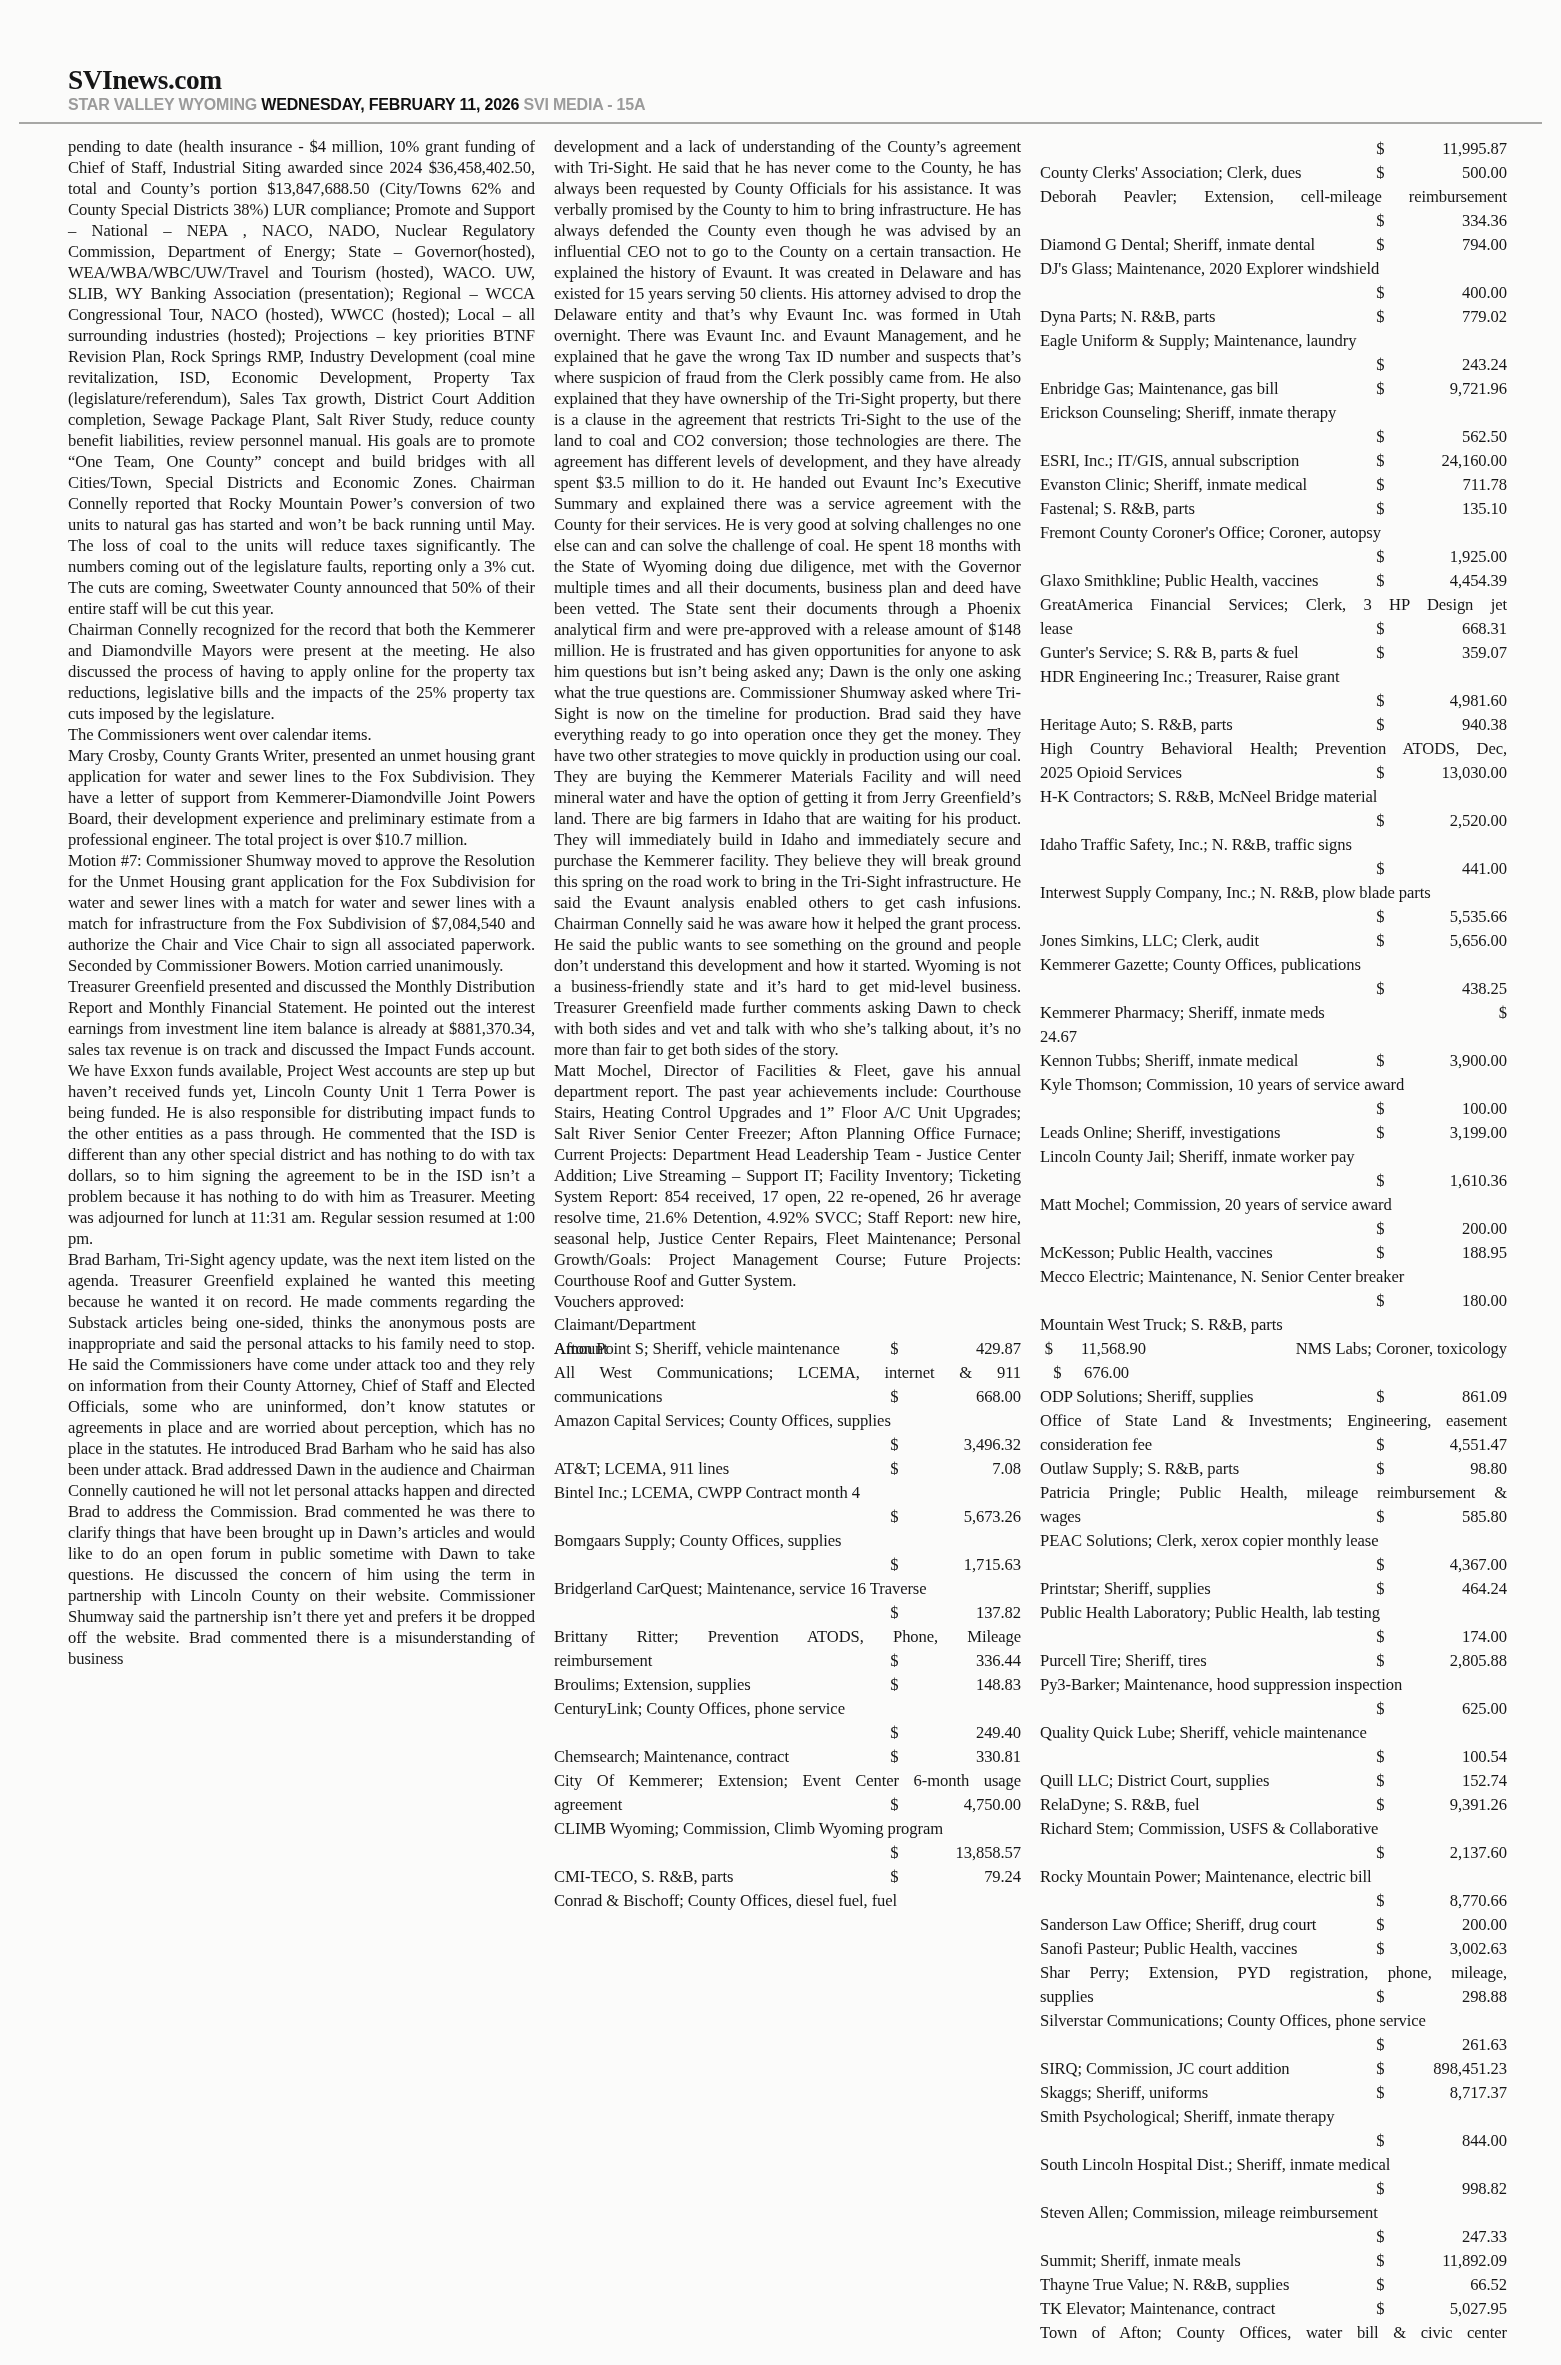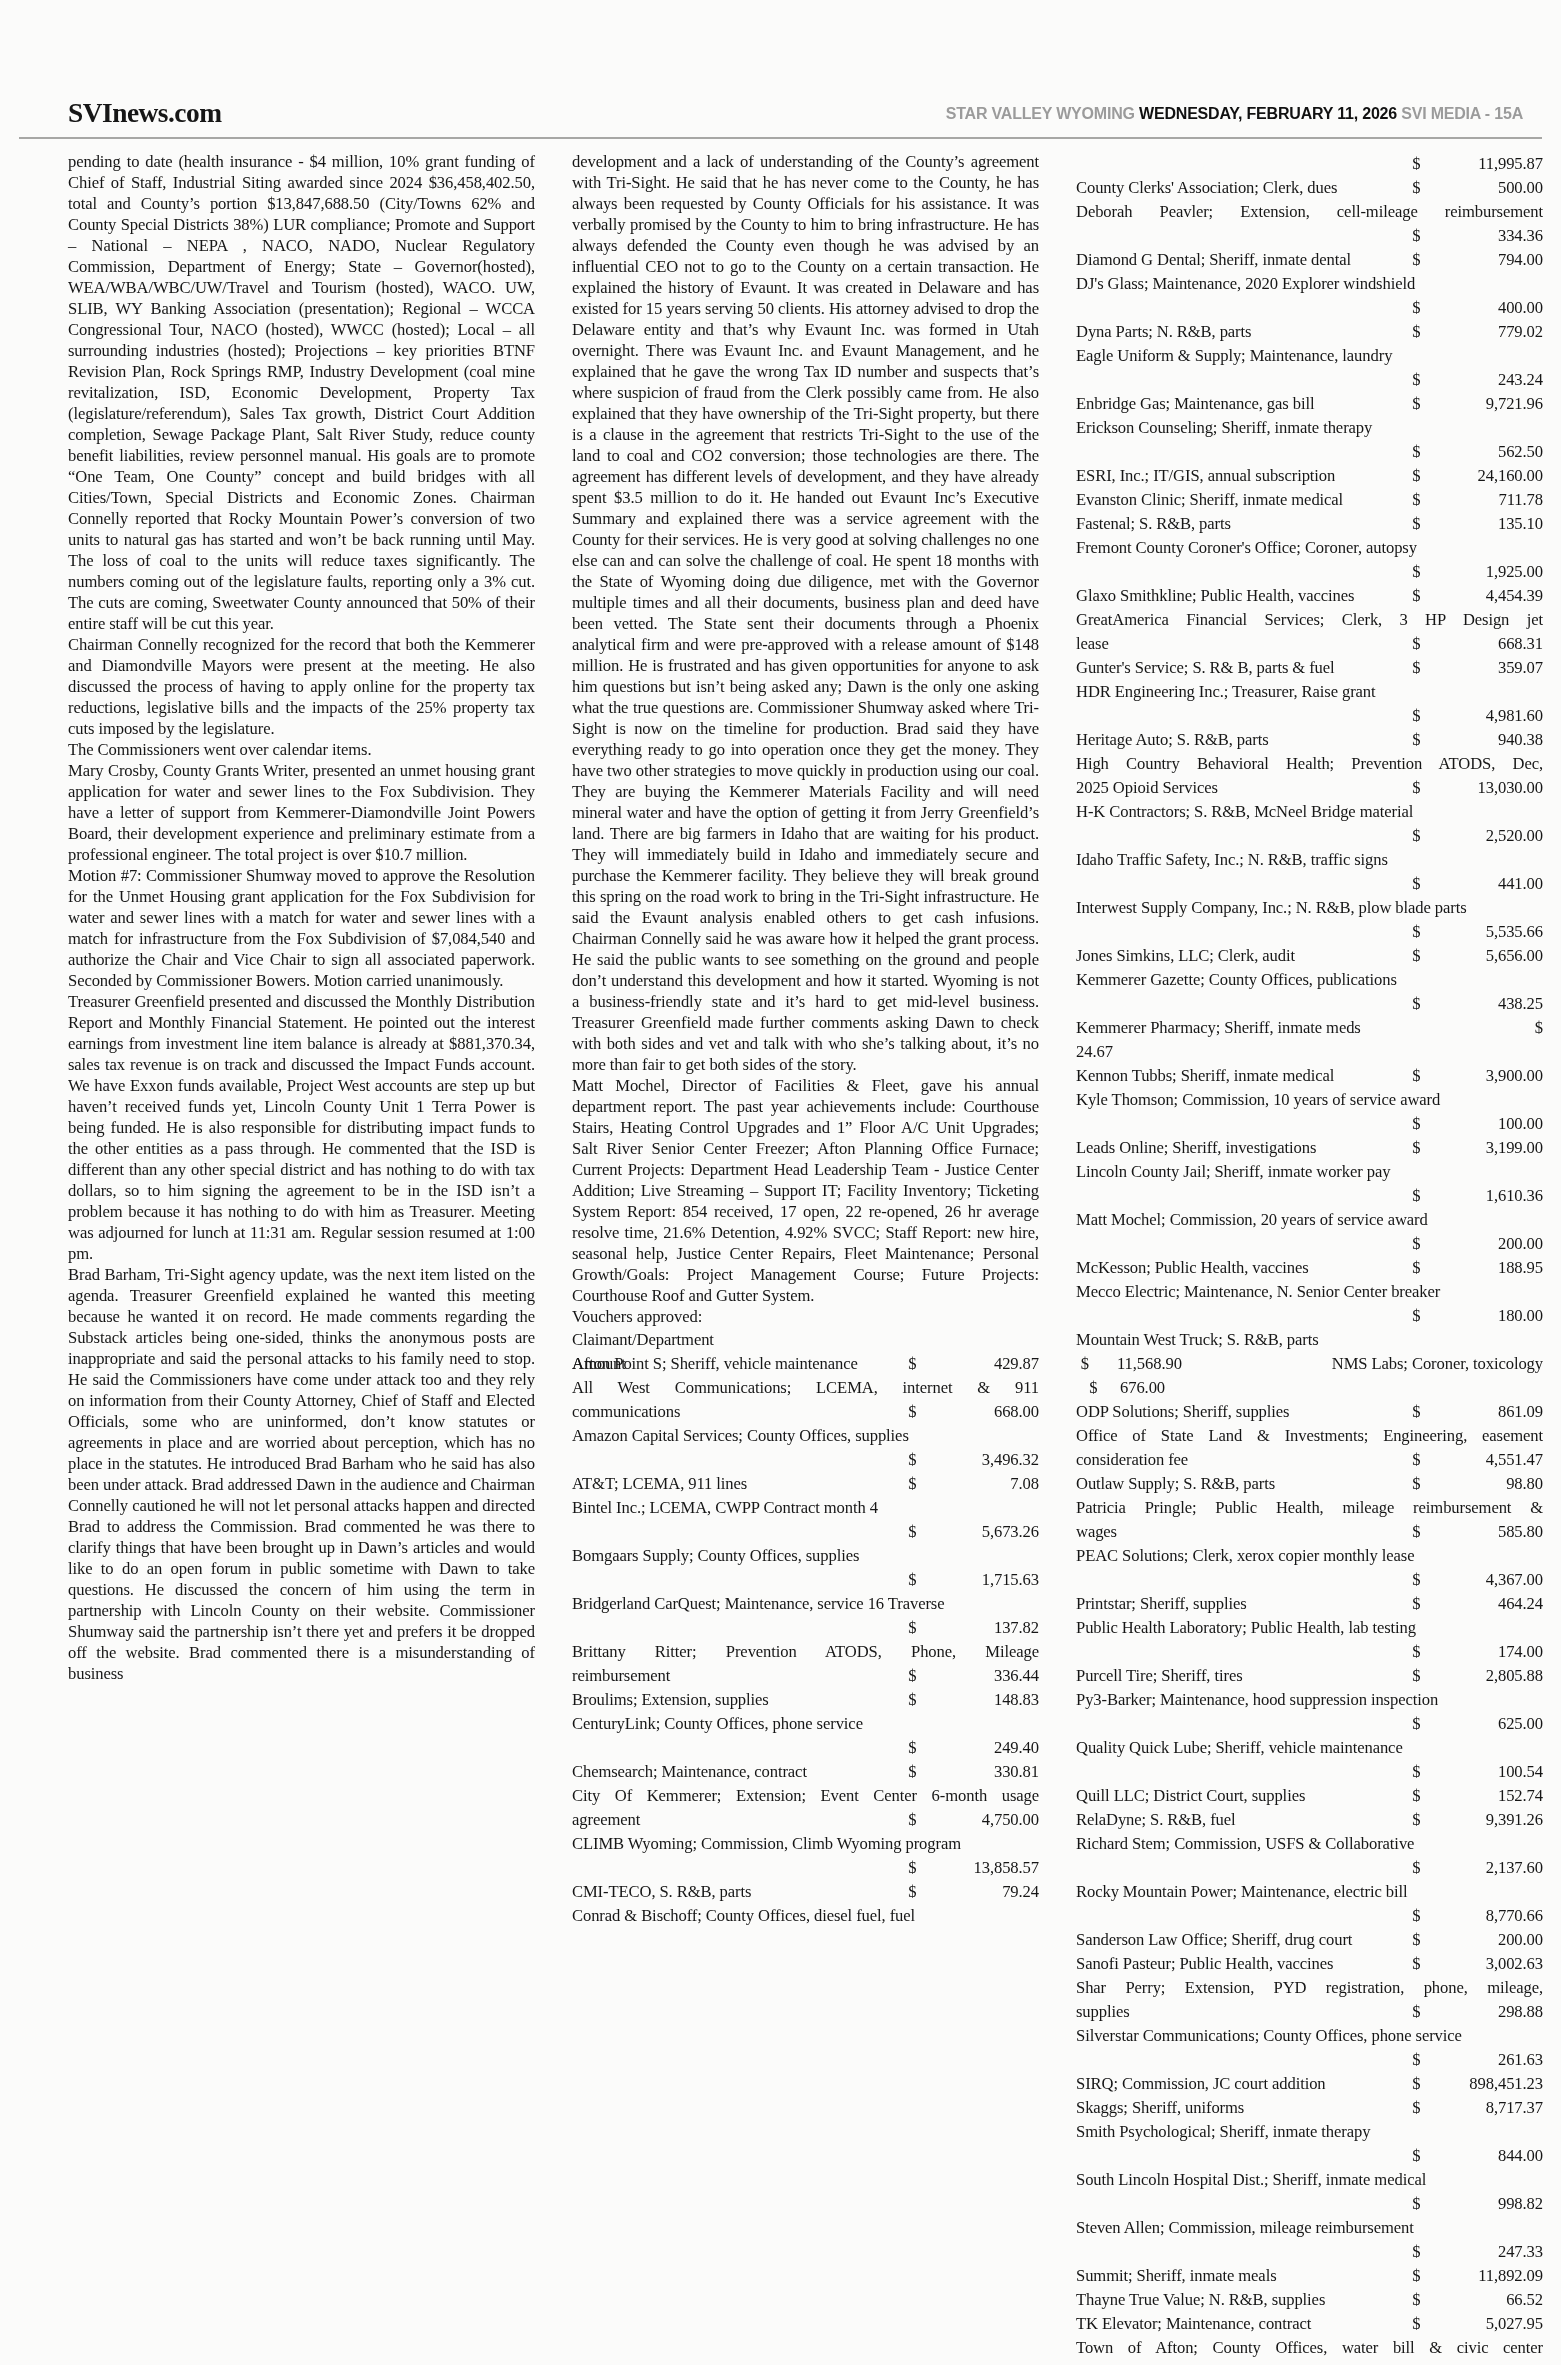--- a/index.html
+++ b/index.html
@@ -11,22 +11,23 @@
     margin: 0 auto;
     background: #fbfbfa;
     color: #161616;
     overflow: hidden;
     font-family: "Liberation Serif", "DejaVu Serif", serif;
   }
   
   .masthead {
     display: flex;
     justify-content: space-between;
-    align-items: center;
-    padding: 98px 38px 0 68px;
+    align-items: flex-start;
+    padding: 65px 38px 0 68px;
+    flex-direction: column;
   }
   .site-name {
     font-weight: bold;
     font-size: 27.4px;
     letter-spacing: -0.5px;
     font-family: "Liberation Serif", "DejaVu Serif", serif;
   }
   .issue-line {
     font-family: "Liberation Sans", "DejaVu Sans", sans-serif;
     font-weight: bold;
@@ -38,21 +39,21 @@
   .issue-line .muted { color: #9b9b9b; }
   .issue-line .strong { color: #111111; }
   .header-rule {
     height: 2.4px;
     background: #a7a7a5;
     margin: 7.6px 19px 0 19px;
   }
   
   .cols {
     display: flex;
-    gap: 37px;
+    gap: 19px;
     padding: 12.3px 38px 0 68px;
   }
   .col {
     width: 467px;
     flex: 0 0 467px;
   }
   .col p {
     margin: 0;
     font-size: 16.6px;
     line-height: 21px;

